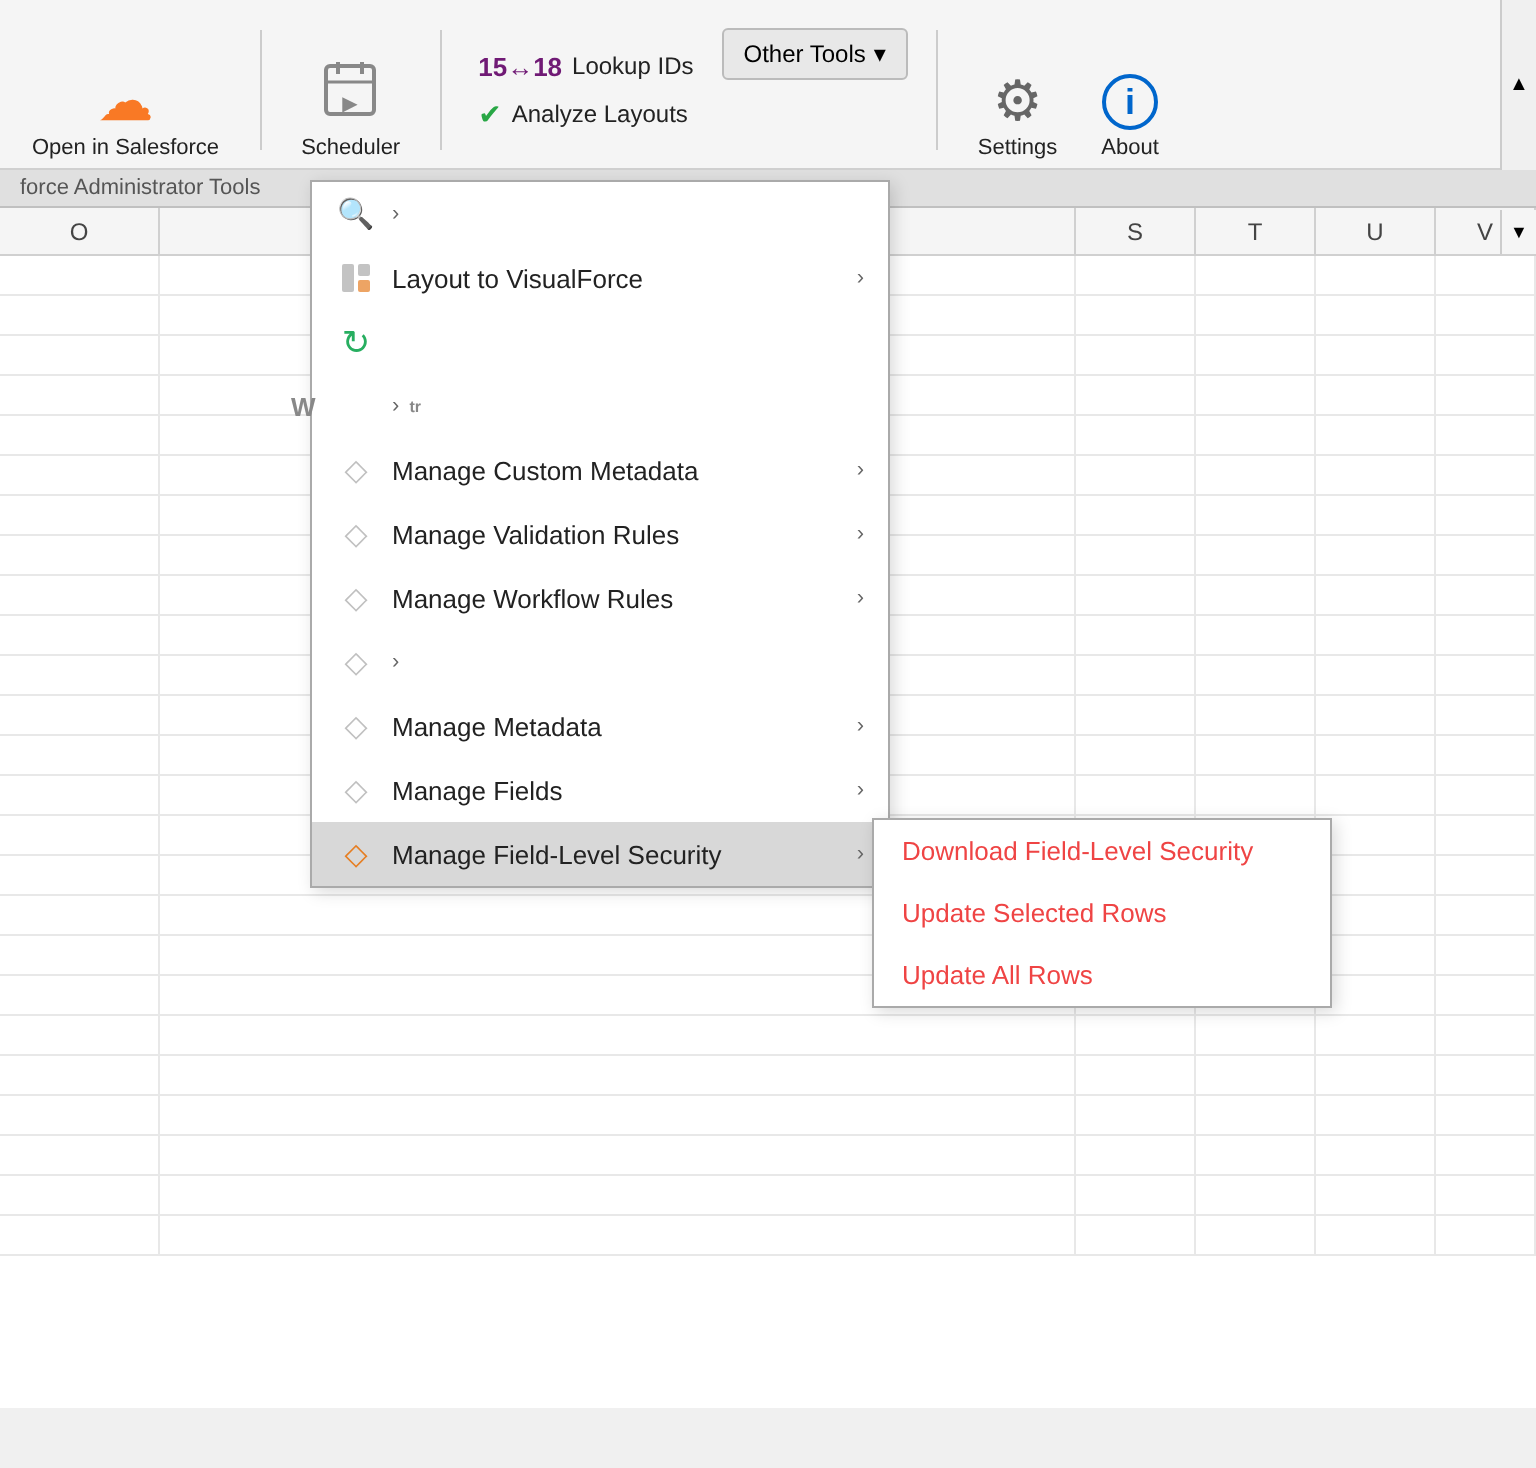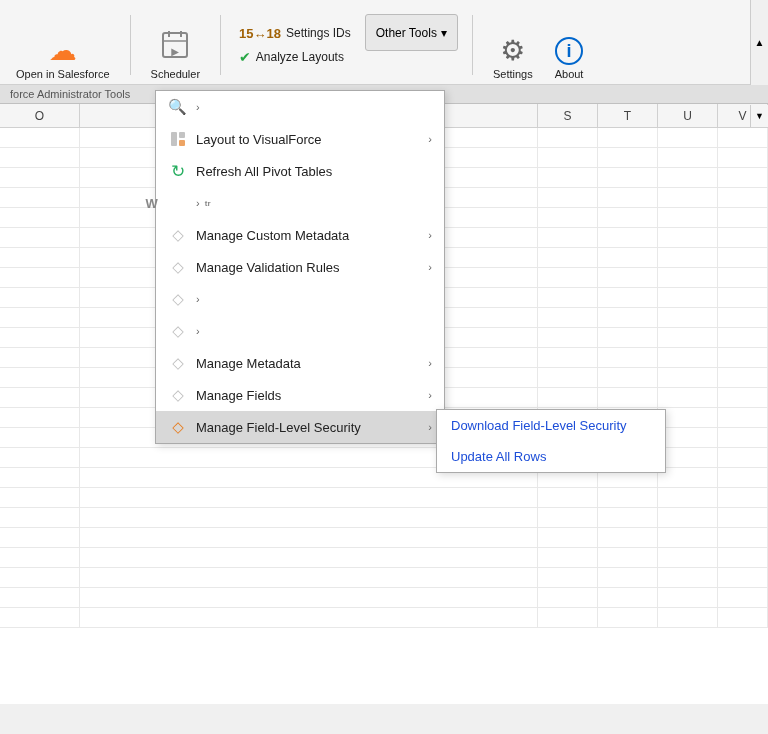--- a/index.html
+++ b/index.html
@@ -81,21 +81,21 @@
       background: #e8e8e8;
       border: 1px solid #bbb;
       border-radius: 3px;
       padding: 4px 10px;
       cursor: pointer;
       font-size: 12px;
       display: flex;
       align-items: center;
       gap: 4px;
       align-self: center;
-      height: 37px;
+      height: 26px;
     }
 
     
     .settings-about-group {
       display: flex;
       flex-direction: row;
       align-items: flex-end;
       gap: 10px;
       height: 75px;
     }
@@ -212,21 +212,21 @@
       width: 230px;
       z-index: 200;
     }
 
     .submenu-item {
       display: flex;
       align-items: center;
       padding: 8px 14px;
       cursor: pointer;
       font-size: 13px;
-      color: #1d4ed8;
+      color: #ef4444;
     }
 
     
     .sf-cloud {
       color: #f97925;
       font-size: 30px;
     }
 
     
     .green-check { color: #28a745; }
@@ -327,22 +327,22 @@
         <text x="16" y="26" text-anchor="middle" font-size="10" fill="#888">▶</text>
       </svg>
     </div>
     <div class="label">Scheduler</div>
   </div>
 
   <div class="ribbon-separator"></div>
 
   <div class="ribbon-vertical-group">
     <div class="ribbon-vertical-item">
-      <span class="small-icon" style="color:#a16207; font-size:13px; font-weight:bold;">15↔18</span>
-      <span>Settings IDs</span>
+      <span class="small-icon" style="color:#701a75; font-size:13px; font-weight:bold;">15↔18</span>
+      <span>Lookup IDs</span>
     </div>
     <div class="ribbon-vertical-item">
       <span class="small-icon green-check">✔</span>
       <span>Analyze Layouts</span>
     </div>
   </div>
 
   <div class="other-tools-btn" style="align-self:flex-start; margin-top:8px;">
     <span>Other Tools</span>
     <span>▾</span>
@@ -604,21 +604,20 @@
         <rect x="10" y="10" width="6" height="6" fill="#e67e22" opacity="0.7" rx="1"></rect>
       </svg>
     </div>
     <span class="item-label">Layout to VisualForce</span>
     <span class="chevron">›</span>
   </div>
 
 
   <div class="menu-item">
     <div class="item-icon refresh-icon" style="font-size:17px; color:#27ae60;">↻</div>
-    <span class="item-label">Refresh All Pivot Tables</span>
   </div>
 
   <div class="menu-item">
     <div class="item-icon" style="font-size:13px; color:#888; font-weight:bold;">W<sub style="font-size:8px;margin-left:47px;">tr</sub></div>
     <span class="chevron">›</span>
   </div>
 
   <div class="menu-item">
     <div class="item-icon manage-icon">◇</div>
     <span class="item-label">Manage Custom Metadata</span>
@@ -626,20 +625,21 @@
   </div>
 
   <div class="menu-item">
     <div class="item-icon manage-icon">◇</div>
     <span class="item-label">Manage Validation Rules</span>
     <span class="chevron">›</span>
   </div>
 
   <div class="menu-item">
     <div class="item-icon manage-icon">◇</div>
+    <span class="item-label">Manage Workflow Rules</span>
     <span class="chevron">›</span>
   </div>
 
   <div class="menu-item">
     <div class="item-icon manage-icon">◇</div>
     <span class="chevron">›</span>
   </div>
 
   <div class="menu-item">
     <div class="item-icon manage-icon">◇</div>
@@ -656,18 +656,21 @@
   <div class="menu-item active" style="position:relative;">
     <div class="item-icon manage-icon-orange">◇</div>
     <span class="item-label">Manage Field-Level Security</span>
     <span class="chevron">›</span>
 
     <div class="submenu" style="position:absolute; left:280px; top:-2px;">
       <div class="submenu-item">
         <span>Download Field-Level Security</span>
       </div>
       <div class="submenu-item">
+        <span>Update Selected Rows</span>
+      </div>
+      <div class="submenu-item">
         <span>Update All Rows</span>
       </div>
     </div>
   </div>
 
 </div>
 
 </body></html>

